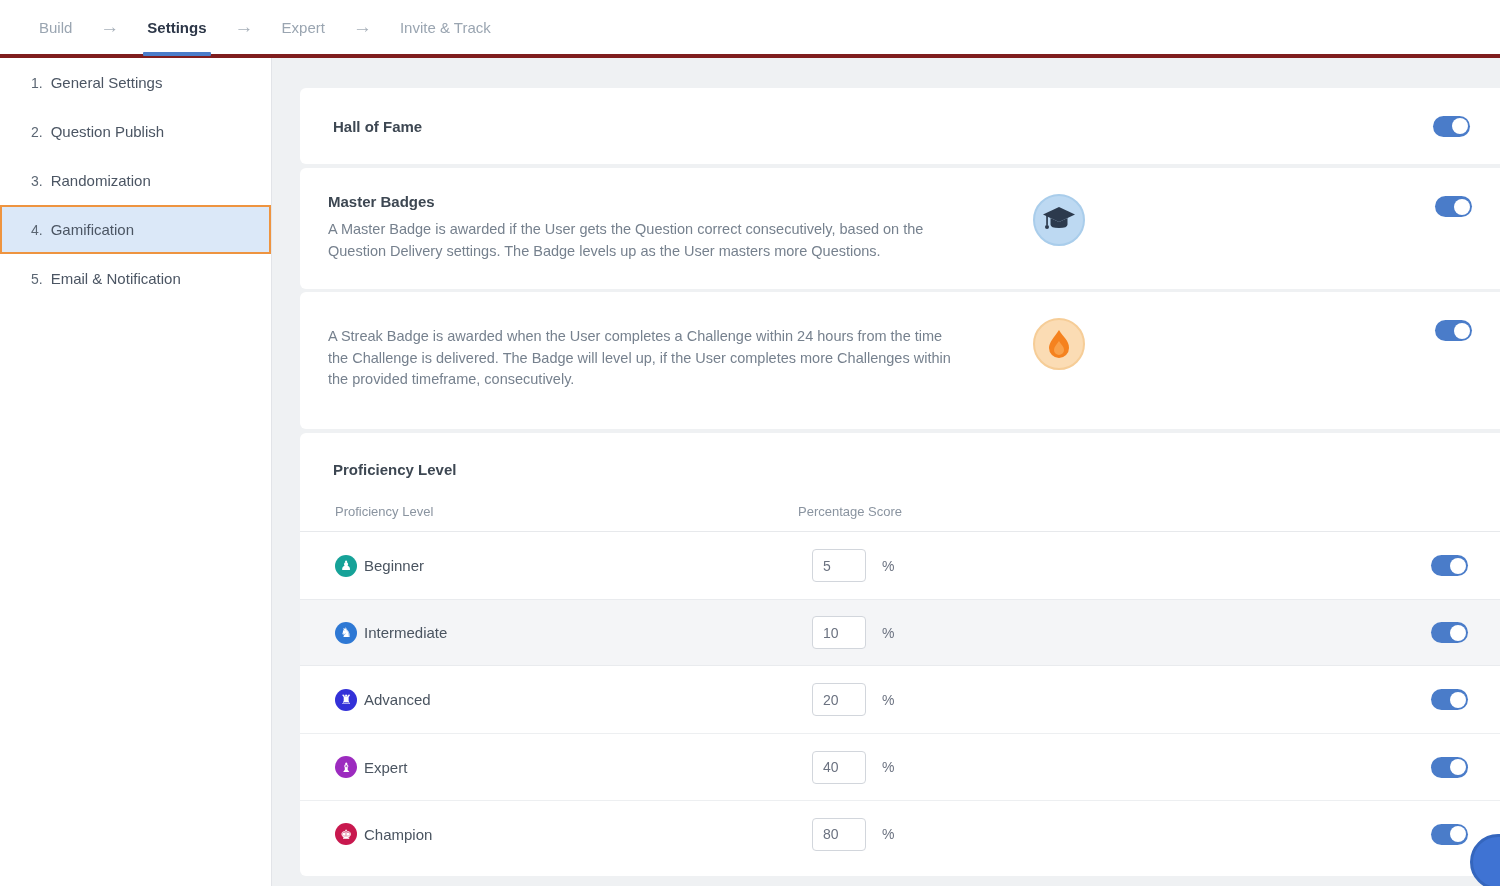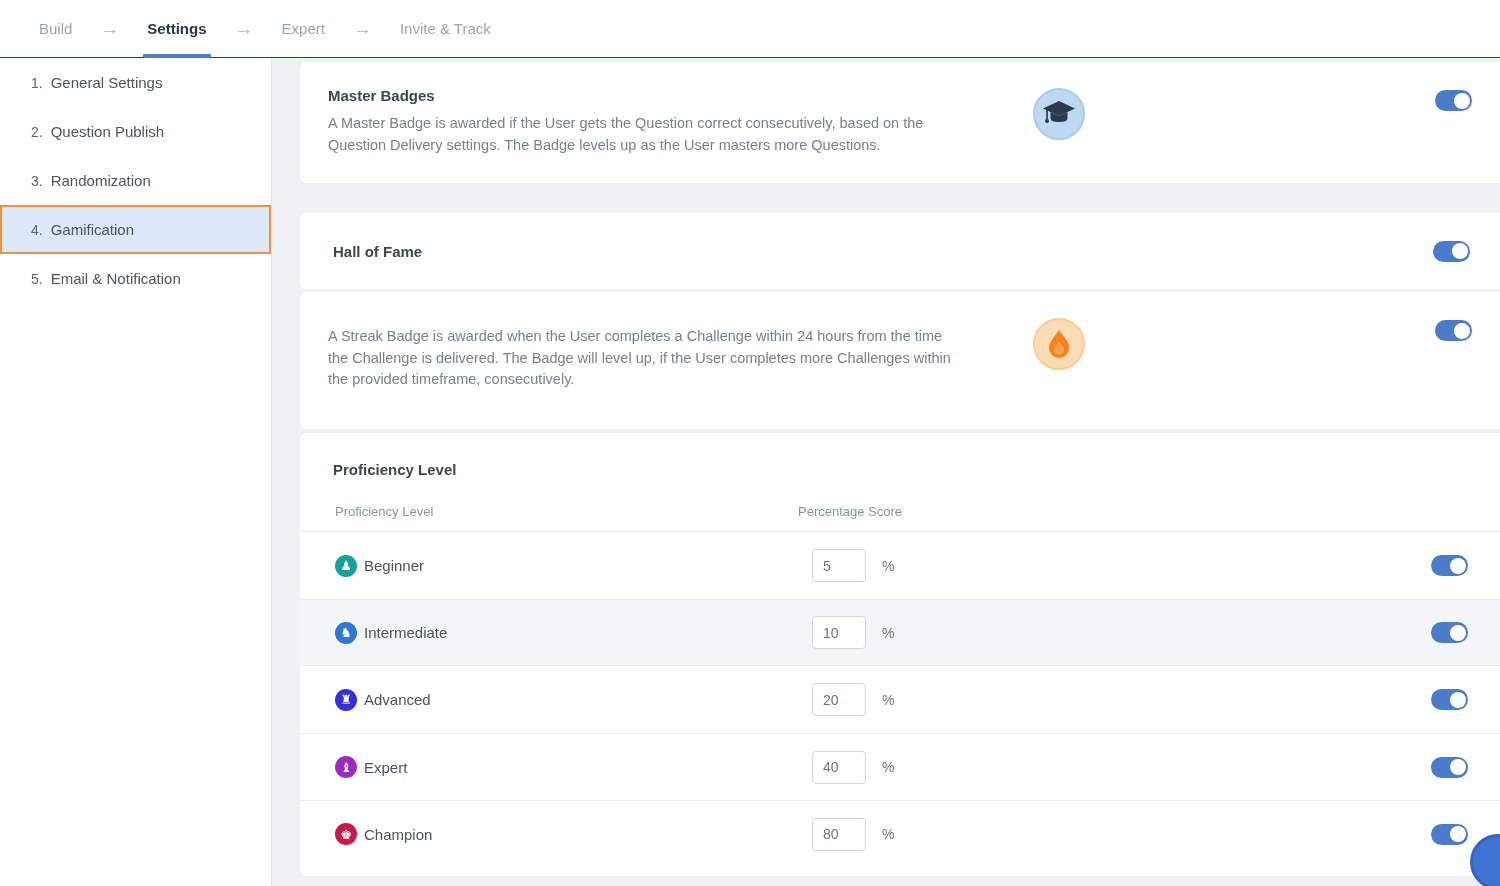--- a/index.html
+++ b/index.html
@@ -8,21 +8,21 @@
     font-family: "Liberation Sans", "DejaVu Sans", sans-serif;
     background: #eff1f3;
     overflow: hidden;
     position: relative;
   }
 
   
   .topnav {
     position: absolute; top: 0; left: 0; right: 0; height: 58px;
     background: #ffffff;
-    border-bottom: 1px solid #7f1d1d;
+    border-bottom: 4px solid #7f1d1d;
     display: flex; align-items: center;
     padding-left: 35px;
     z-index: 5;
   }
   .step {
     height: 58px; display: flex; align-items: center;
     padding: 0 4px;
     font-size: 15px; color: #9aa5b1;
     position: relative; cursor: pointer;
   }
@@ -190,44 +190,44 @@
     <span class="num">4.</span>
     <span>Gamification</span>
   </div>
   <div class="side-item">
     <span class="num">5.</span>
     <span>Email &amp; Notification</span>
   </div>
 </div>
 
 <div class="main">
+
+  <div class="card card-hof">
+    <span class="sec-title">Hall of Fame</span>
+    <div class="toggle">
+        <div class="knob"></div>
+      </div>
+  </div>
 
   <div class="card card-master">
     <div class="sec-title">Master Badges</div>
     <div class="desc">A Master Badge is awarded if the User gets the Question correct consecutively, based on the Question Delivery settings. The Badge levels up as the User masters more Questions.</div>
     <div class="big-icon grad">
       <svg width="36" height="32" viewBox="0 0 36 32">
         <polygon points="18,3 34,10.5 18,18 2,10.5" fill="#2c3a4d"></polygon>
         <path d="M9.5,14 L9.5,20.5 Q9.5,24 18,24 Q26.5,24 26.5,20.5 L26.5,14 L18,18 Z" fill="#2c3a4d"></path>
         <rect x="5.2" y="11.5" width="1.7" height="10" rx="0.8" fill="#2c3a4d"></rect>
         <circle cx="6" cy="23" r="2" fill="#2c3a4d"></circle>
       </svg>
     </div>
     <div class="toggle abs-toggle">
         <div class="knob"></div>
       </div>
   </div>
 
-  <div class="card card-hof">
-    <span class="sec-title">Hall of Fame</span>
-    <div class="toggle">
-        <div class="knob"></div>
-      </div>
-  </div>
-
   <div class="card card-streak">
     <div class="desc">A Streak Badge is awarded when the User completes a Challenge within 24 hours from the time the Challenge is delivered. The Badge will level up, if the User completes more Challenges within the provided timeframe, consecutively.</div>
     <div class="big-icon flame">
       <svg width="26" height="30" viewBox="0 0 26 30">
         <path d="M13 1 C17 8 23 11.5 23 19 A10 10 0 0 1 3 19 C3 13.5 8 8.5 13 1 Z" fill="#f5821f"></path>
         <path d="M13 12 C15 15.5 18 17.5 18 21 A5 5 0 0 1 8 21 C8 18 10.5 15.5 13 12 Z" fill="#f9a14a"></path>
       </svg>
     </div>
     <div class="toggle abs-toggle">
         <div class="knob"></div>

